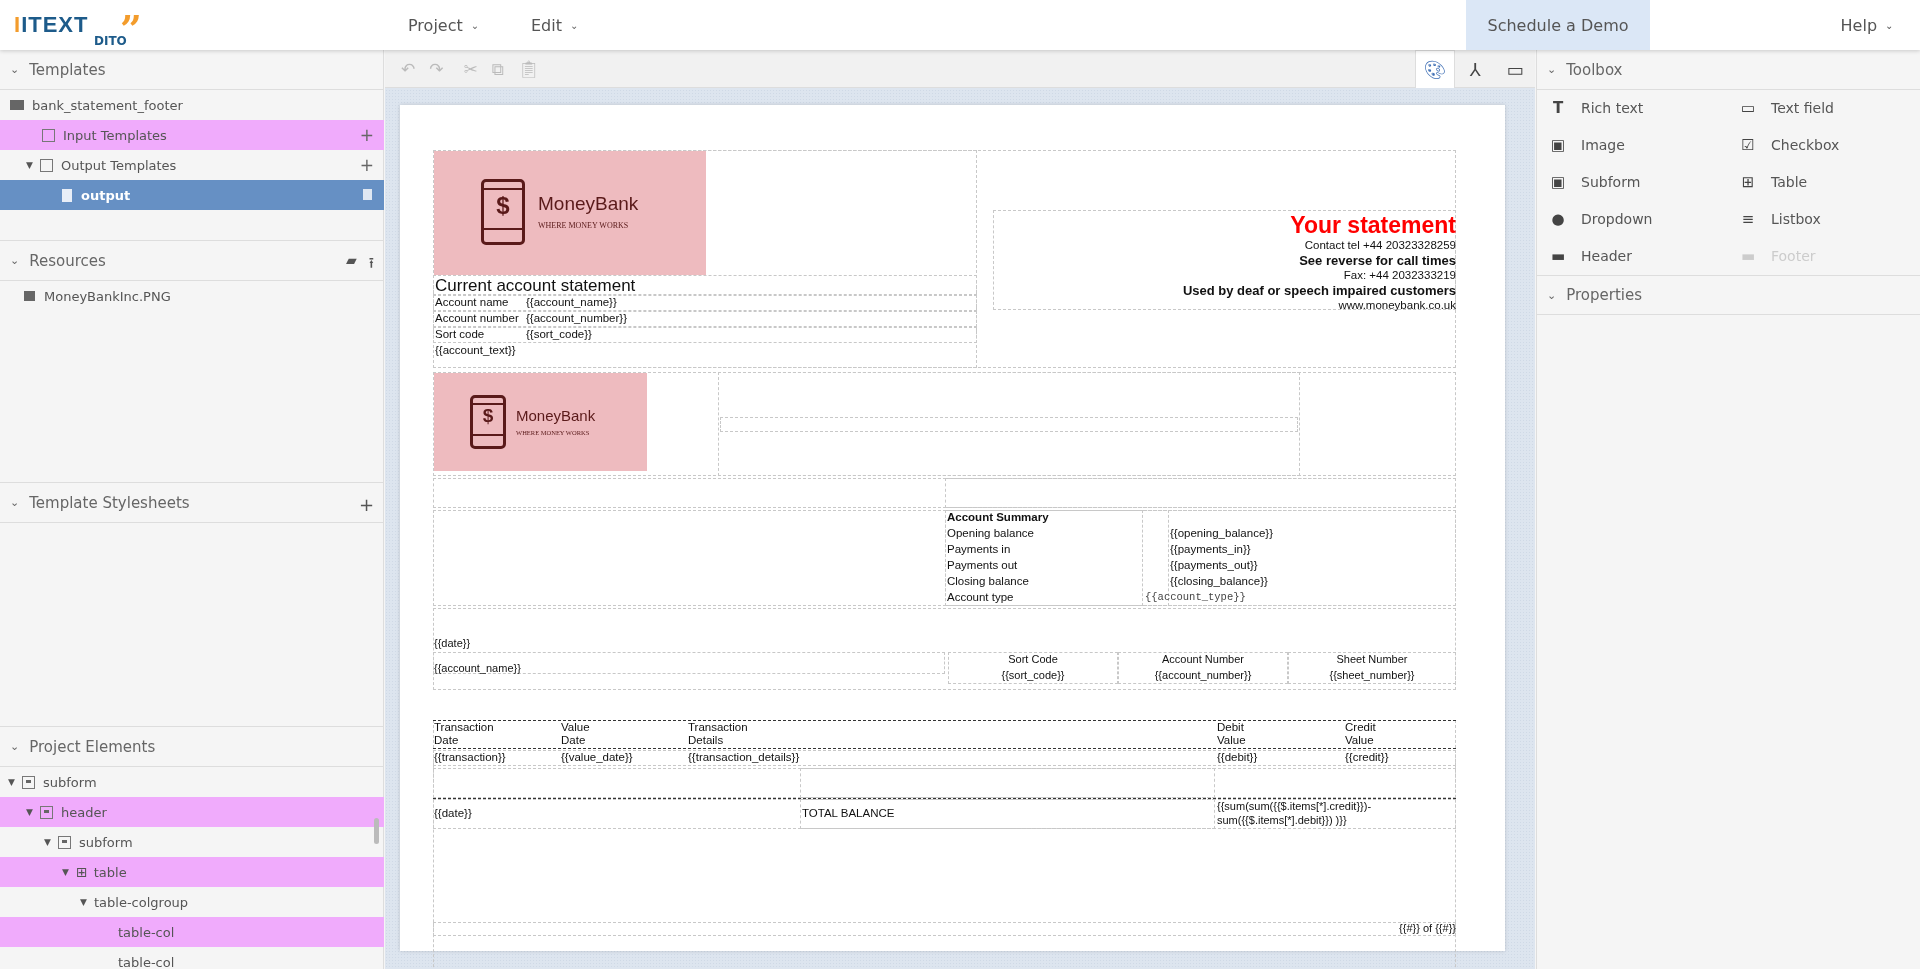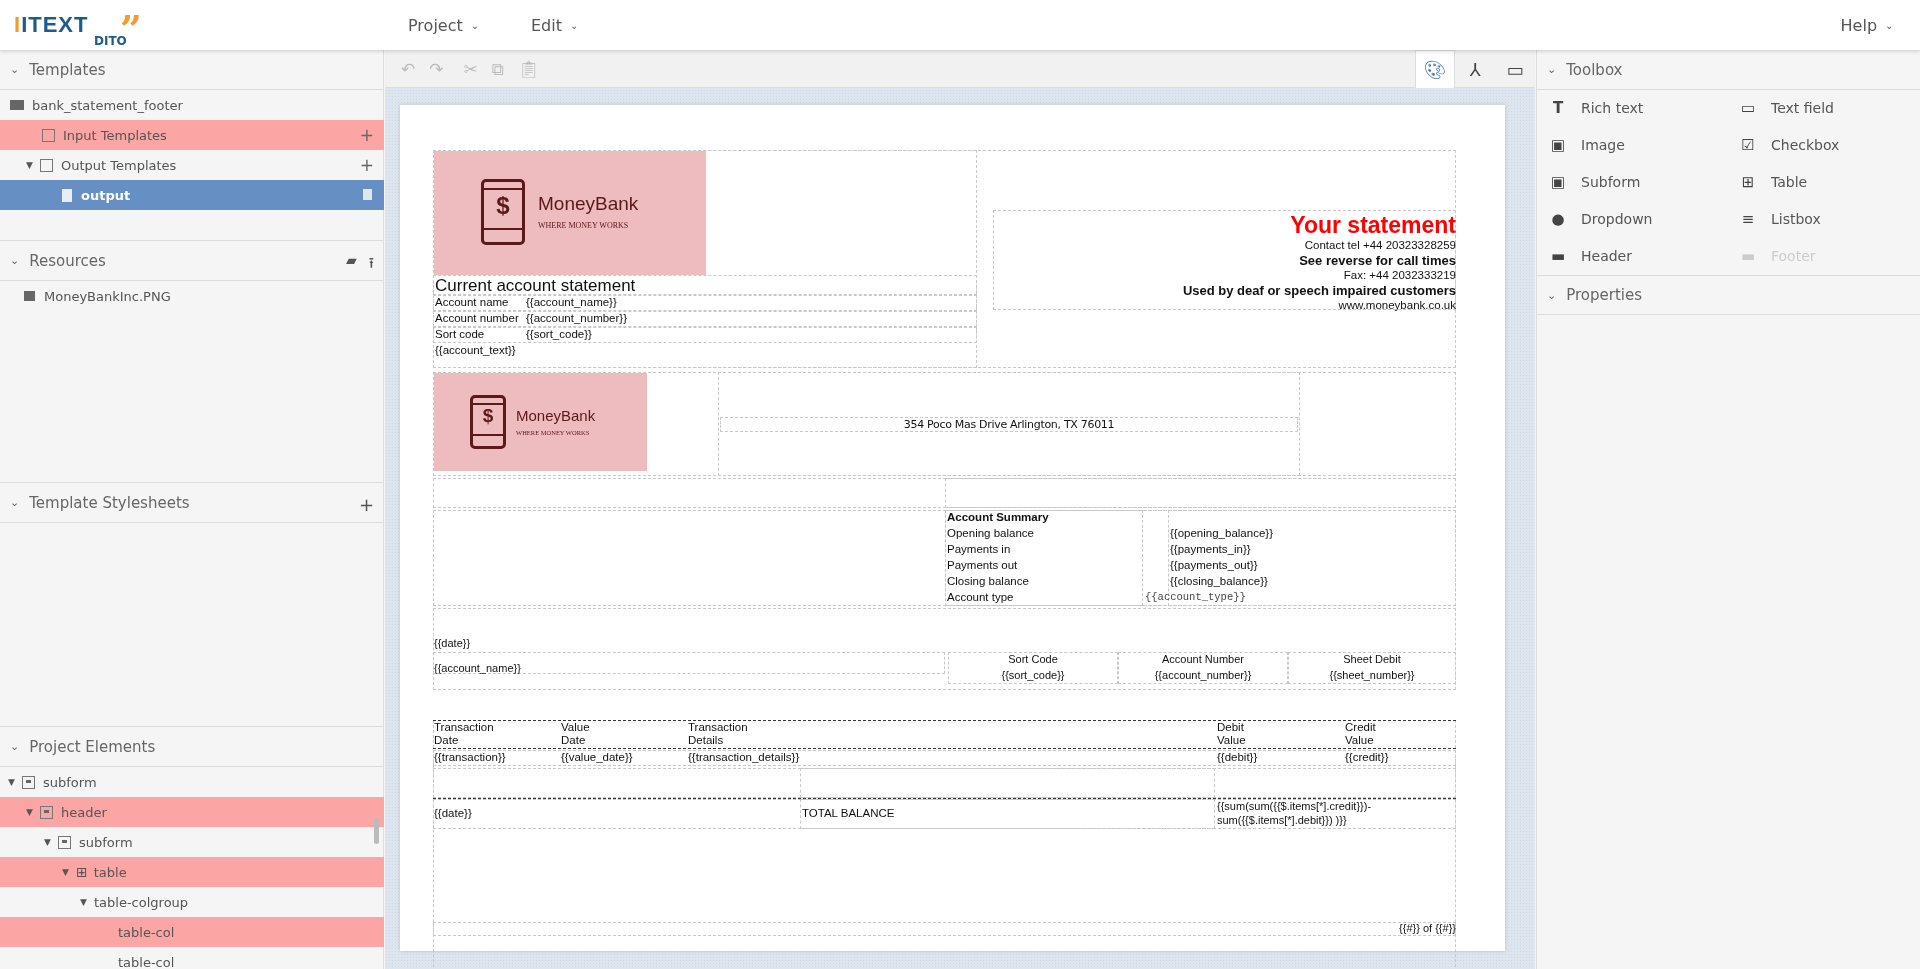--- a/index.html
+++ b/index.html
@@ -10,21 +10,21 @@
 .logo .dito{position:absolute;left:80px;top:22px;font-size:12px;font-weight:bold;color:#1d5b8a}
 .logo .q{position:absolute;left:106px;top:-6px;font-size:38px;font-weight:bold;color:#f39c2c;font-family:"DejaVu Serif",serif}
 .menu{position:absolute;top:0;height:50px;display:flex;align-items:center;font-size:16px;color:#555;cursor:pointer}
 .menu .chev{font-size:10px;margin-left:8px;color:#666}
 .rbtn{position:absolute;top:0;height:50px;display:flex;align-items:center;justify-content:center;font-size:16px;color:#555}
 .panel-left{position:absolute;left:0;top:50px;width:384px;height:919px;background:#f5f5f5;border-right:1px solid #ddd}
 .phead{height:40px;display:flex;align-items:center;padding-left:10px;font-size:15px;color:#666;border-bottom:1px solid #ddd;position:relative}
 .phead .chev{font-size:11px;margin-right:10px;color:#666}
 .phead .act{position:absolute;right:10px;top:11px;font-size:18px;color:#555;display:flex;gap:12px}
 .row{height:30px;display:flex;align-items:center;font-size:13px;color:#555;position:relative}
-.row.alt{background:#fca5a5}
+.row.alt{background:#f0abfc}
 .row.sel{background:#6690c4;color:#fff;font-weight:bold}
 .row .plus{position:absolute;right:10px;top:5px;font-size:17px;color:#666}
 .row .tri{font-size:9px;color:#555;width:14px;display:inline-block}
 .ico{display:inline-block;width:13px;height:13px;border:1px solid #777;margin-right:8px;position:relative}
 .ico.sub::after{content:"";position:absolute;left:3px;top:3px;width:5px;height:3px;background:#666}
 .section{position:absolute;left:0;width:384px;border-top:1px solid #ddd}
 .canvas{position:absolute;left:385px;top:50px;width:1150px;height:919px;background:#dde5ef;background-image:radial-gradient(#cfd9e6 1px,transparent 1px);background-size:3px 3px}
 .ctool{position:absolute;left:0;top:0;width:1150px;height:38px;background:#f1f1f1;border-bottom:1px solid #ddd;display:flex;align-items:center;padding-left:16px;gap:14px;font-size:17px;color:#bbb}
 .ctool .right{position:absolute;right:0;top:0;height:38px;display:flex}
 .ctool .right div{width:40px;height:38px;display:flex;align-items:center;justify-content:center;font-size:18px;color:#444}
@@ -50,20 +50,21 @@
     <span class="q">”</span>
   </div>
   <div class="menu" style="left:408px">
       <span>Project</span>
       <span class="chev">⌄</span>
     </div>
   <div class="menu" style="left:531px">
       <span>Edit</span>
       <span class="chev">⌄</span>
     </div>
+  <div class="rbtn" style="left:1466px;width:184px;background:#dbe7f6">Schedule a Demo</div>
   <div class="rbtn" style="left:1814px;width:106px">
       <span>Help</span>
       <span style="font-size:10px;margin-left:8px">⌄</span>
     </div>
 </div>
 
 <div class="panel-left">
   <div class="section" style="top:0;border-top:none">
     <div class="phead">
         <span class="chev">⌄</span>
@@ -208,21 +209,20 @@
       <div class="phone" style="left:36px;top:22px;width:36px;height:54px">
           <div style="position:absolute;left:0;right:0;top:5px;border-top:2px solid #5a1a1a"></div>
           <div style="position:absolute;left:0;right:0;bottom:10px;border-top:2px solid #5a1a1a"></div>
           <div style="position:absolute;left:0;right:0;top:7px;text-align:center;font-size:19px;font-weight:bold;color:#5a1a1a;font-family:'Liberation Sans',sans-serif">$</div>
         </div>
       <div class="mbtxt" style="left:82px;top:34px;font-size:15px">MoneyBank</div>
       <div class="mbtxt" style="left:82px;top:56px;font-size:6.5px;font-family:'Liberation Serif',serif">WHERE MONEY WORKS</div>
     </div>
     <div class="d" style="left:318px;top:267px;width:582px;height:104px"></div>
     <div class="d" style="left:320px;top:312px;width:578px;height:15px"></div>
-    <div class="t" style="left:320px;width:578px;top:313px;text-align:center;font-size:11px;font-family:'DejaVu Sans',sans-serif;letter-spacing:-.3px">354 Poco Mas Drive Arlington, TX 76011</div>
 
     <div class="d" style="left:33px;top:373px;width:1023px;height:30px"></div>
     <div class="d" style="left:545px;top:373px;width:511px;height:30px"></div>
     <div class="d" style="left:33px;top:405px;width:1023px;height:96px"></div>
     <div class="d" style="left:545px;top:405px;width:511px;height:96px"></div>
     <div class="d" style="left:545px;top:405px;width:198px;height:96px"></div>
     <div class="d" style="left:768px;top:405px;width:288px;height:96px"></div>
     <div class="t" style="left:547px;top:406px;font-weight:bold">Account Summary</div>
     <div class="t" style="left:547px;top:422px">Opening balance</div>
     <div class="t" style="left:770px;top:422px">{{opening_balance}}</div>
@@ -239,21 +239,21 @@
     <div class="t" style="left:34px;top:532px;font-size:11px">{{date}}</div>
     <div class="d" style="left:33px;top:547px;width:512px;height:22px"></div>
     <div class="t" style="left:34px;top:557px;font-size:11px">{{account_name}}</div>
     <div class="d" style="left:548px;top:547px;width:170px;height:32px"></div>
     <div class="d" style="left:718px;top:547px;width:170px;height:32px"></div>
     <div class="d" style="left:888px;top:547px;width:168px;height:32px"></div>
     <div class="t" style="left:548px;width:170px;top:548px;text-align:center;font-size:11px">Sort Code</div>
     <div class="t" style="left:548px;width:170px;top:564px;text-align:center;font-size:11px">{{sort_code}}</div>
     <div class="t" style="left:718px;width:170px;top:548px;text-align:center;font-size:11px">Account Number</div>
     <div class="t" style="left:718px;width:170px;top:564px;text-align:center;font-size:11px">{{account_number}}</div>
-    <div class="t" style="left:888px;width:168px;top:548px;text-align:center;font-size:11px">Sheet Debit</div>
+    <div class="t" style="left:888px;width:168px;top:548px;text-align:center;font-size:11px">Sheet Number</div>
     <div class="t" style="left:888px;width:168px;top:564px;text-align:center;font-size:11px">{{sheet_number}}</div>
 
     <div class="d" style="left:33px;top:615px;width:1023px;height:292px;border-bottom:none"></div>
     <div style="position:absolute;left:33px;top:615px;width:1023px;border-top:1px dashed #333"></div>
     <div style="position:absolute;left:33px;top:643px;width:1023px;border-top:1px dashed #333"></div>
     <div class="t" style="left:34px;top:616px;line-height:13px;font-size:11.5px"><span>Transaction</span><br><span>Date</span></div>
     <div class="t" style="left:161px;top:616px;line-height:13px;font-size:11.5px"><span>Value</span><br><span>Date</span></div>
     <div class="t" style="left:288px;top:616px;line-height:13px;font-size:11.5px"><span>Transaction</span><br><span>Details</span></div>
     <div class="t" style="left:817px;top:616px;line-height:13px;font-size:11.5px"><span>Debit</span><br><span>Value</span></div>
     <div class="t" style="left:945px;top:616px;line-height:13px;font-size:11.5px"><span>Credit</span><br><span>Value</span></div>

